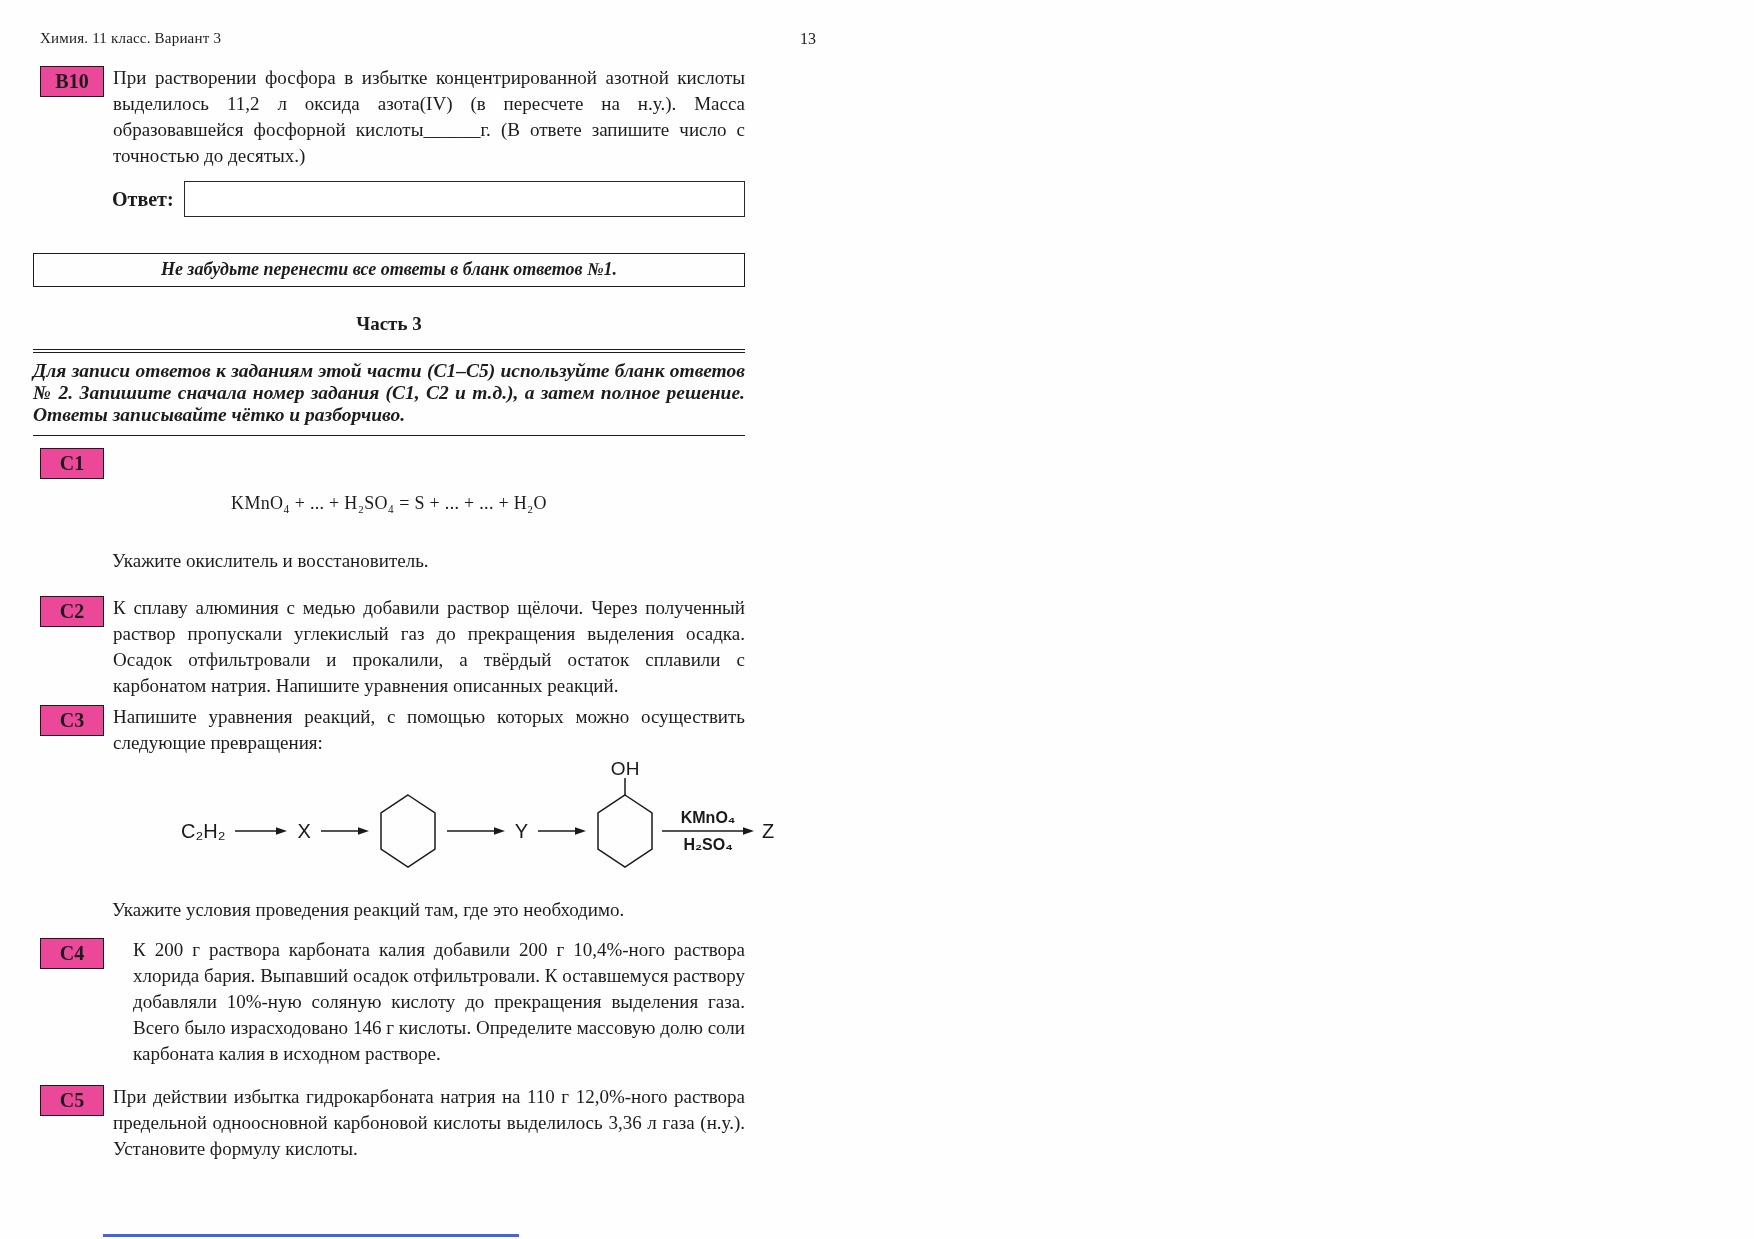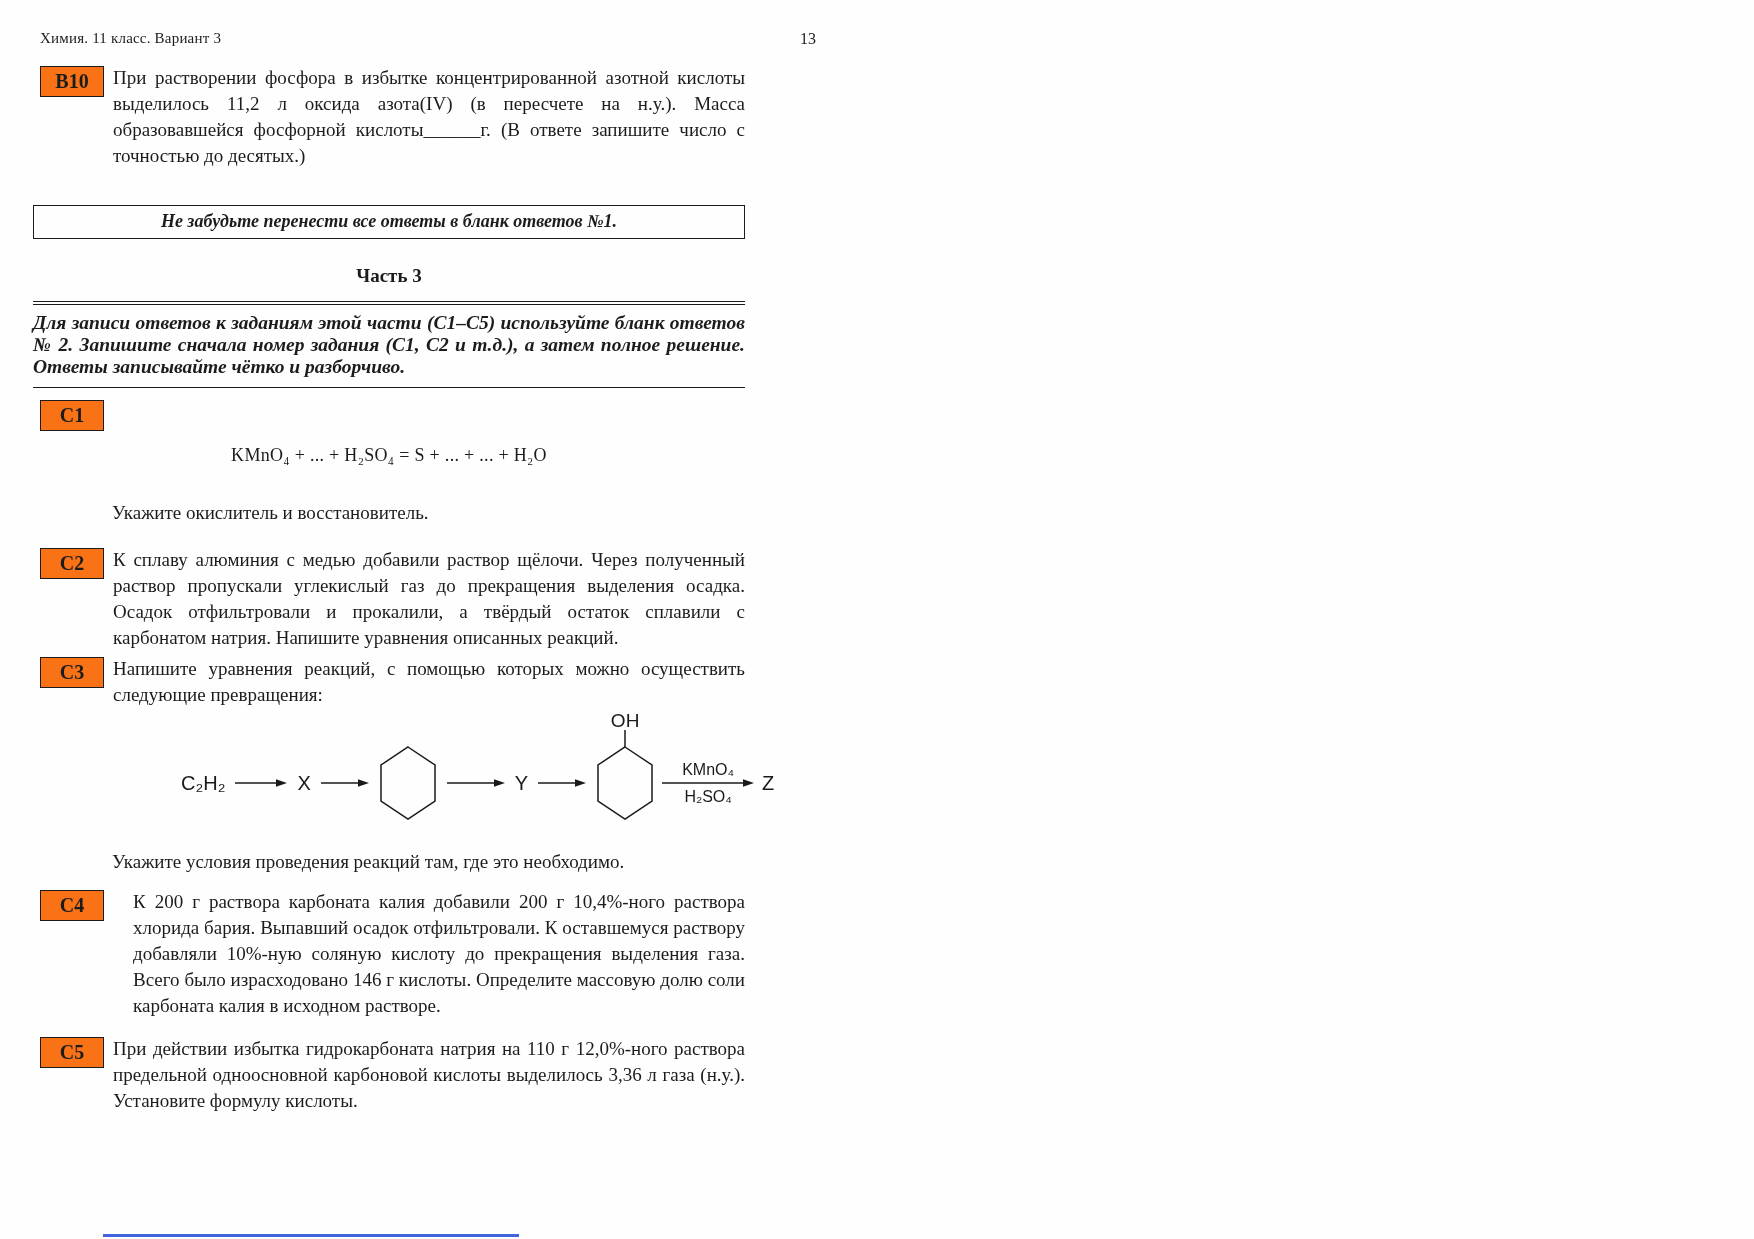--- a/index.html
+++ b/index.html
@@ -8,21 +8,21 @@
     font-family:"Liberation Serif", serif; color:#1c1c1c; overflow:hidden;
   }
   .page-number { position:absolute; left:800px; top:30px; font-size:16px; }
   .content { position:absolute; left:33px; top:30px; width:712px; }
   .doc-header { margin-left:7px; font-size:15px; letter-spacing:0.2px; }
 
   .task { display:flex; align-items:flex-start; }
   .task-label {
     flex:none; width:62px; height:29px; margin-left:7px; margin-right:9px; margin-top:1px;
     border:1.6px solid #1c1c1c; display:flex; align-items:center; justify-content:center;
-    font-weight:bold; font-size:20px; box-sizing:content-box; background:#f97316;
+    font-weight:bold; font-size:20px; box-sizing:content-box; background:#ec4899;
   }
   .task-text { flex:1; font-size:19px; line-height:26px; text-align:justify; }
 
   .b10 { margin-top:18px; }
   .answer-row { display:flex; align-items:center; margin:12px 0 0 79px; }
   .answer-label { flex:none; width:72px; font-weight:bold; font-size:20px; }
   .answer-box { flex:1; height:34px; border:1.6px solid #2a2a2a; background:#fff; }
 
   .notice-box {
     margin-top:36px; border:1.6px solid #1c1c1c; padding:5px 8px 6px;
@@ -52,21 +52,21 @@
   .scheme .lbl { margin:0 5px; white-space:nowrap; }
   .scheme svg { display:block; }
   .rx-arrow { margin:0 5px; flex:none; }
   .hex-wrap { position:relative; flex:none; margin:0 6px; }
   .oh-group {
     position:absolute; bottom:100%; left:0; width:56px; margin-bottom:-1px;
     display:flex; flex-direction:column; align-items:center;
   }
   .oh-label { font-size:19px; line-height:19px;text-align:center; }
   .frac-arrow { display:flex; flex-direction:column; align-items:center; margin:0 3px; flex:none; }
-  .frac-arrow .rg { font-size:16px; line-height:17px; }
+  .frac-arrow .rg { font-size:16px; line-height:17px;font-weight:bold; }
 
   .c3-followup { margin:27px 0 0 79px; font-size:19px; line-height:26px; }
   .c4 { margin-top:14px;gap:20px; }
   .c5 { margin-top:17px; }
 
   .artifact-line {
     position:absolute; left:103px; top:1234px; width:416px; height:3px;
     background:#4166dc;
   }
 </style>
@@ -75,20 +75,24 @@
 
 <div class="page">
   <div class="page-number">13</div>
 
   <div class="content">
     <div class="doc-header">Химия. 11 класс. Вариант 3</div>
 
     <div class="task b10">
       <div class="task-label">B10</div>
       <div class="task-text">При растворении фосфора в избытке концентрированной азотной кислоты выделилось 11,2 л оксида азота(IV) (в пересчете на н.у.). Масса образовавшейся фосфорной кислоты______г. (В ответе запишите число с точностью до десятых.)</div>
+    </div>
+    <div class="answer-row">
+      <div class="answer-label">Ответ:</div>
+      <div class="answer-box"></div>
     </div>
 
     <div class="notice-box">
       <span>Не забудьте перенести все ответы в бланк ответов №1.</span>
     </div>
 
     <div class="part-title">Часть 3</div>
     <div class="instruction-section">
       <div class="instruction-text">Для записи ответов к заданиям этой части (С1–С5) используйте бланк ответов № 2. Запишите сначала номер задания (С1, С2 и т.д.), а затем полное решение. Ответы записывайте чётко и разборчиво.</div>
     </div>

